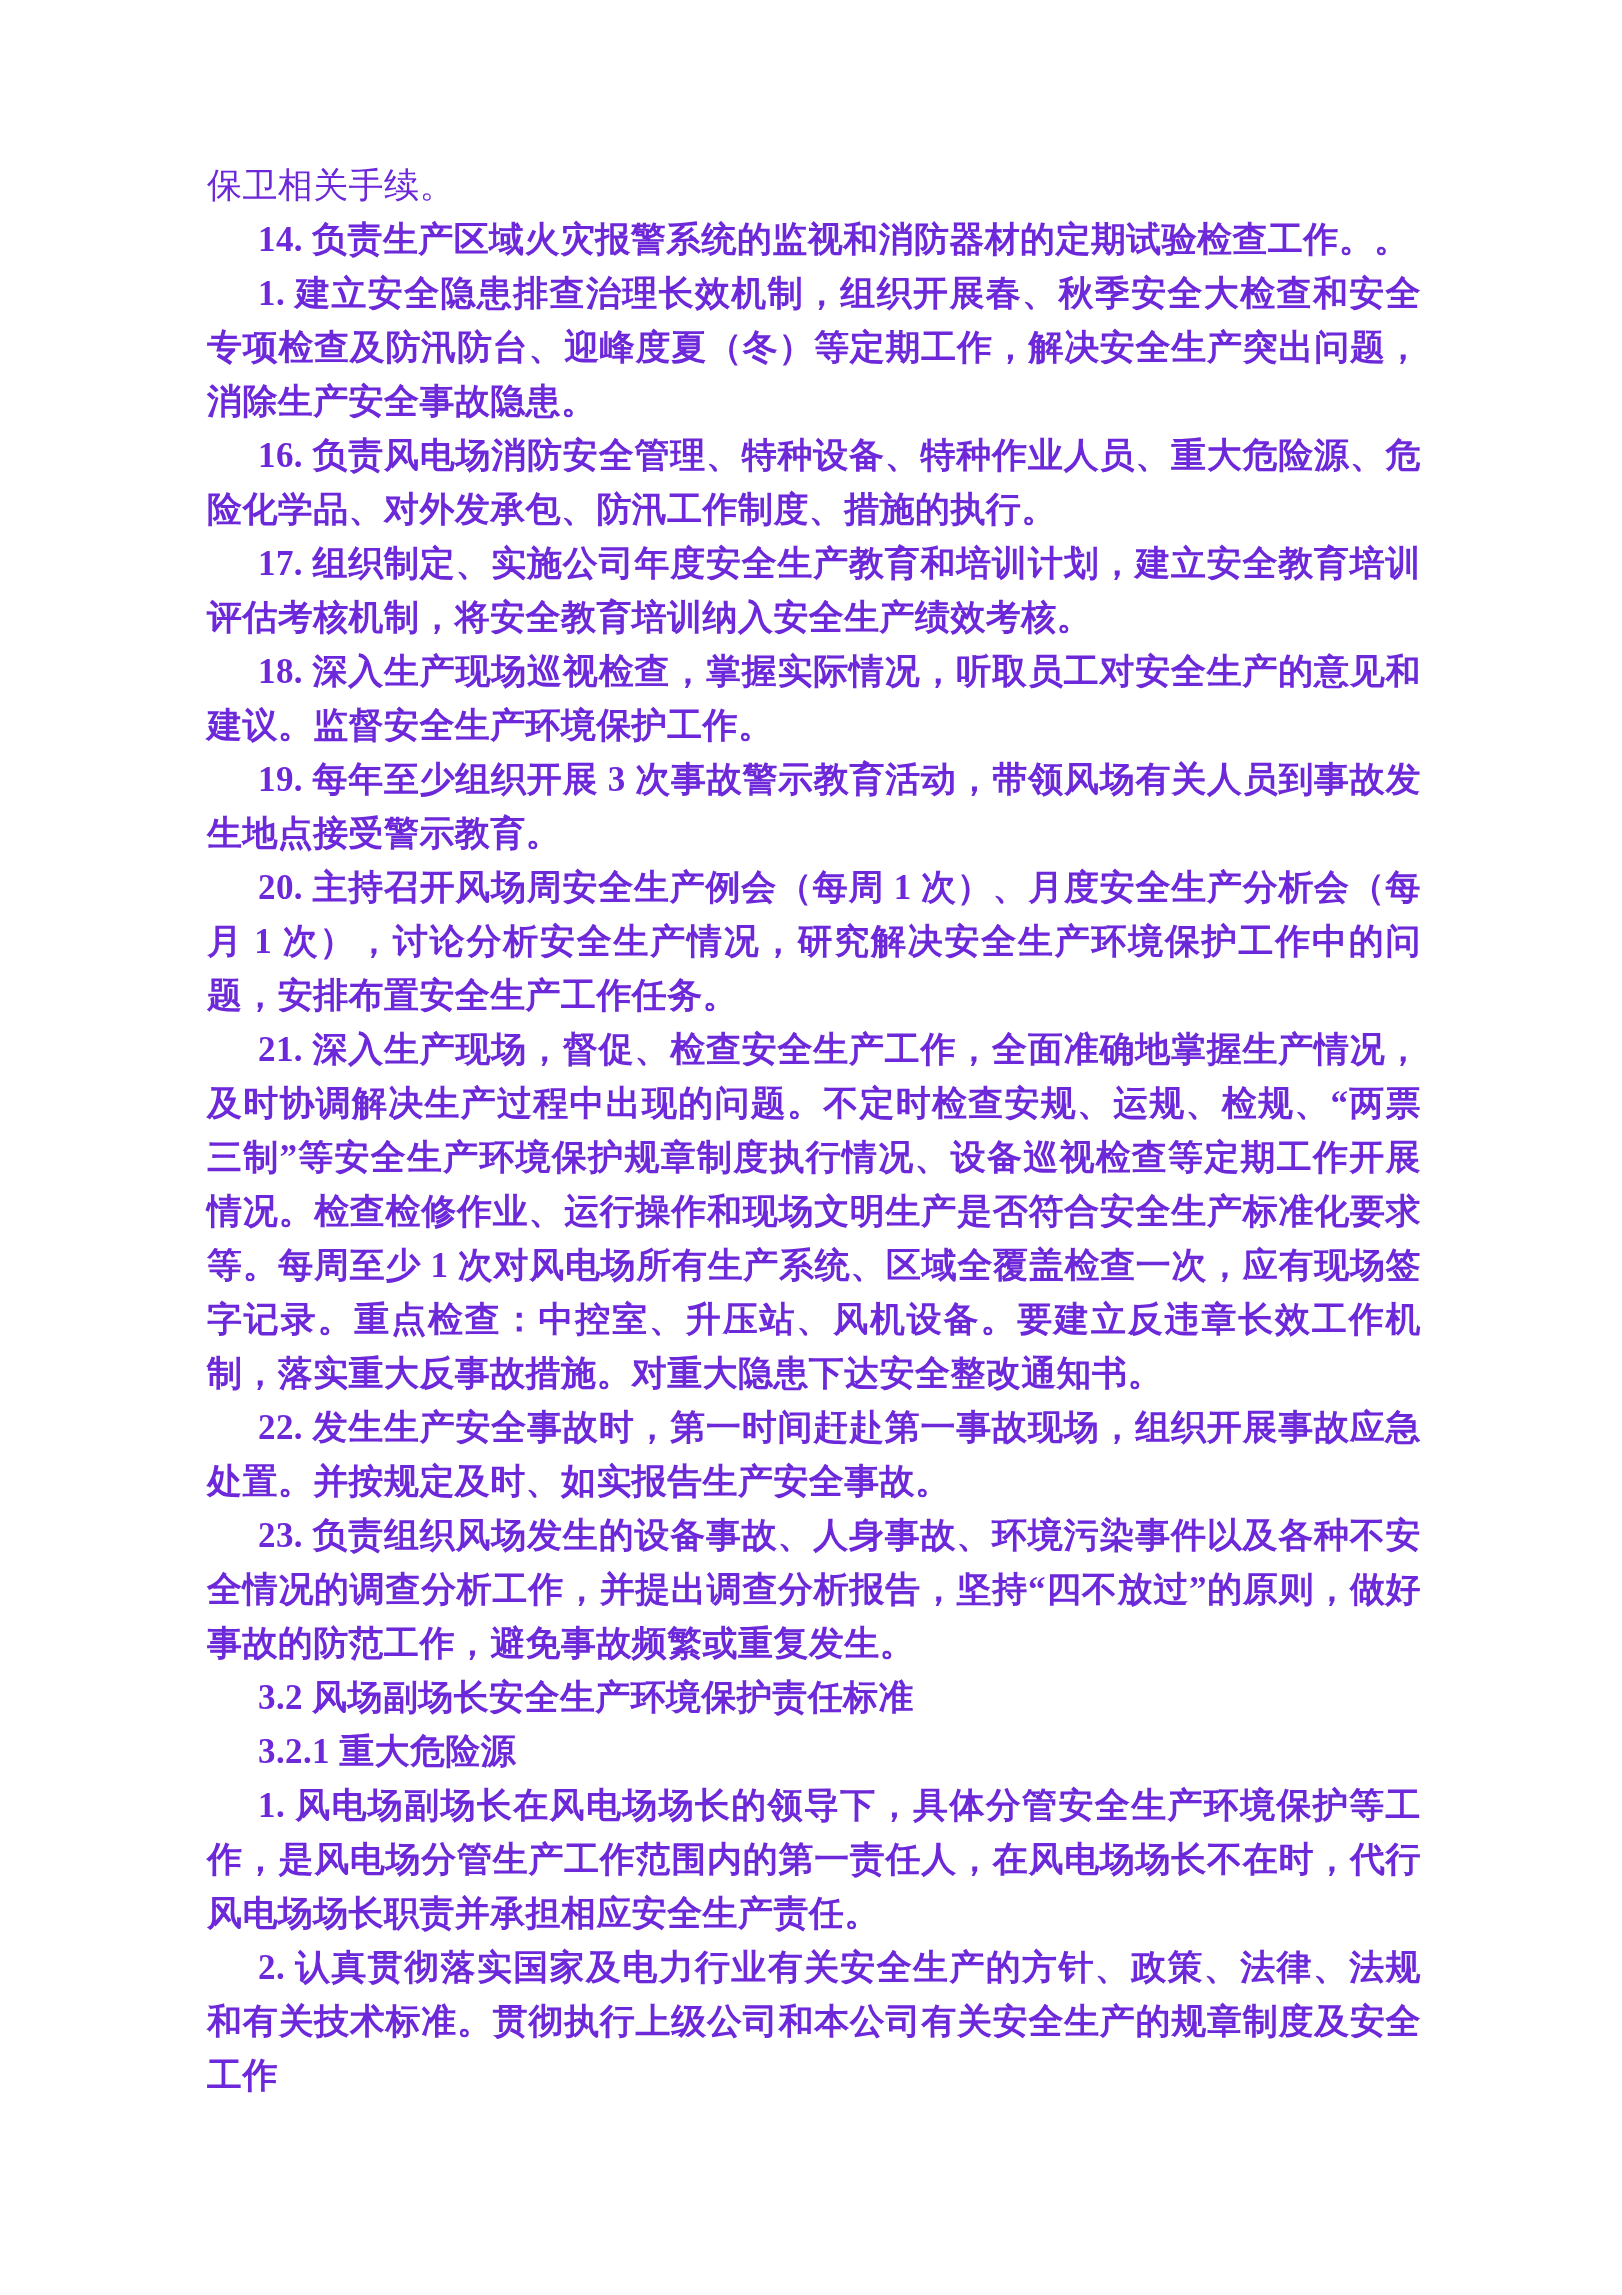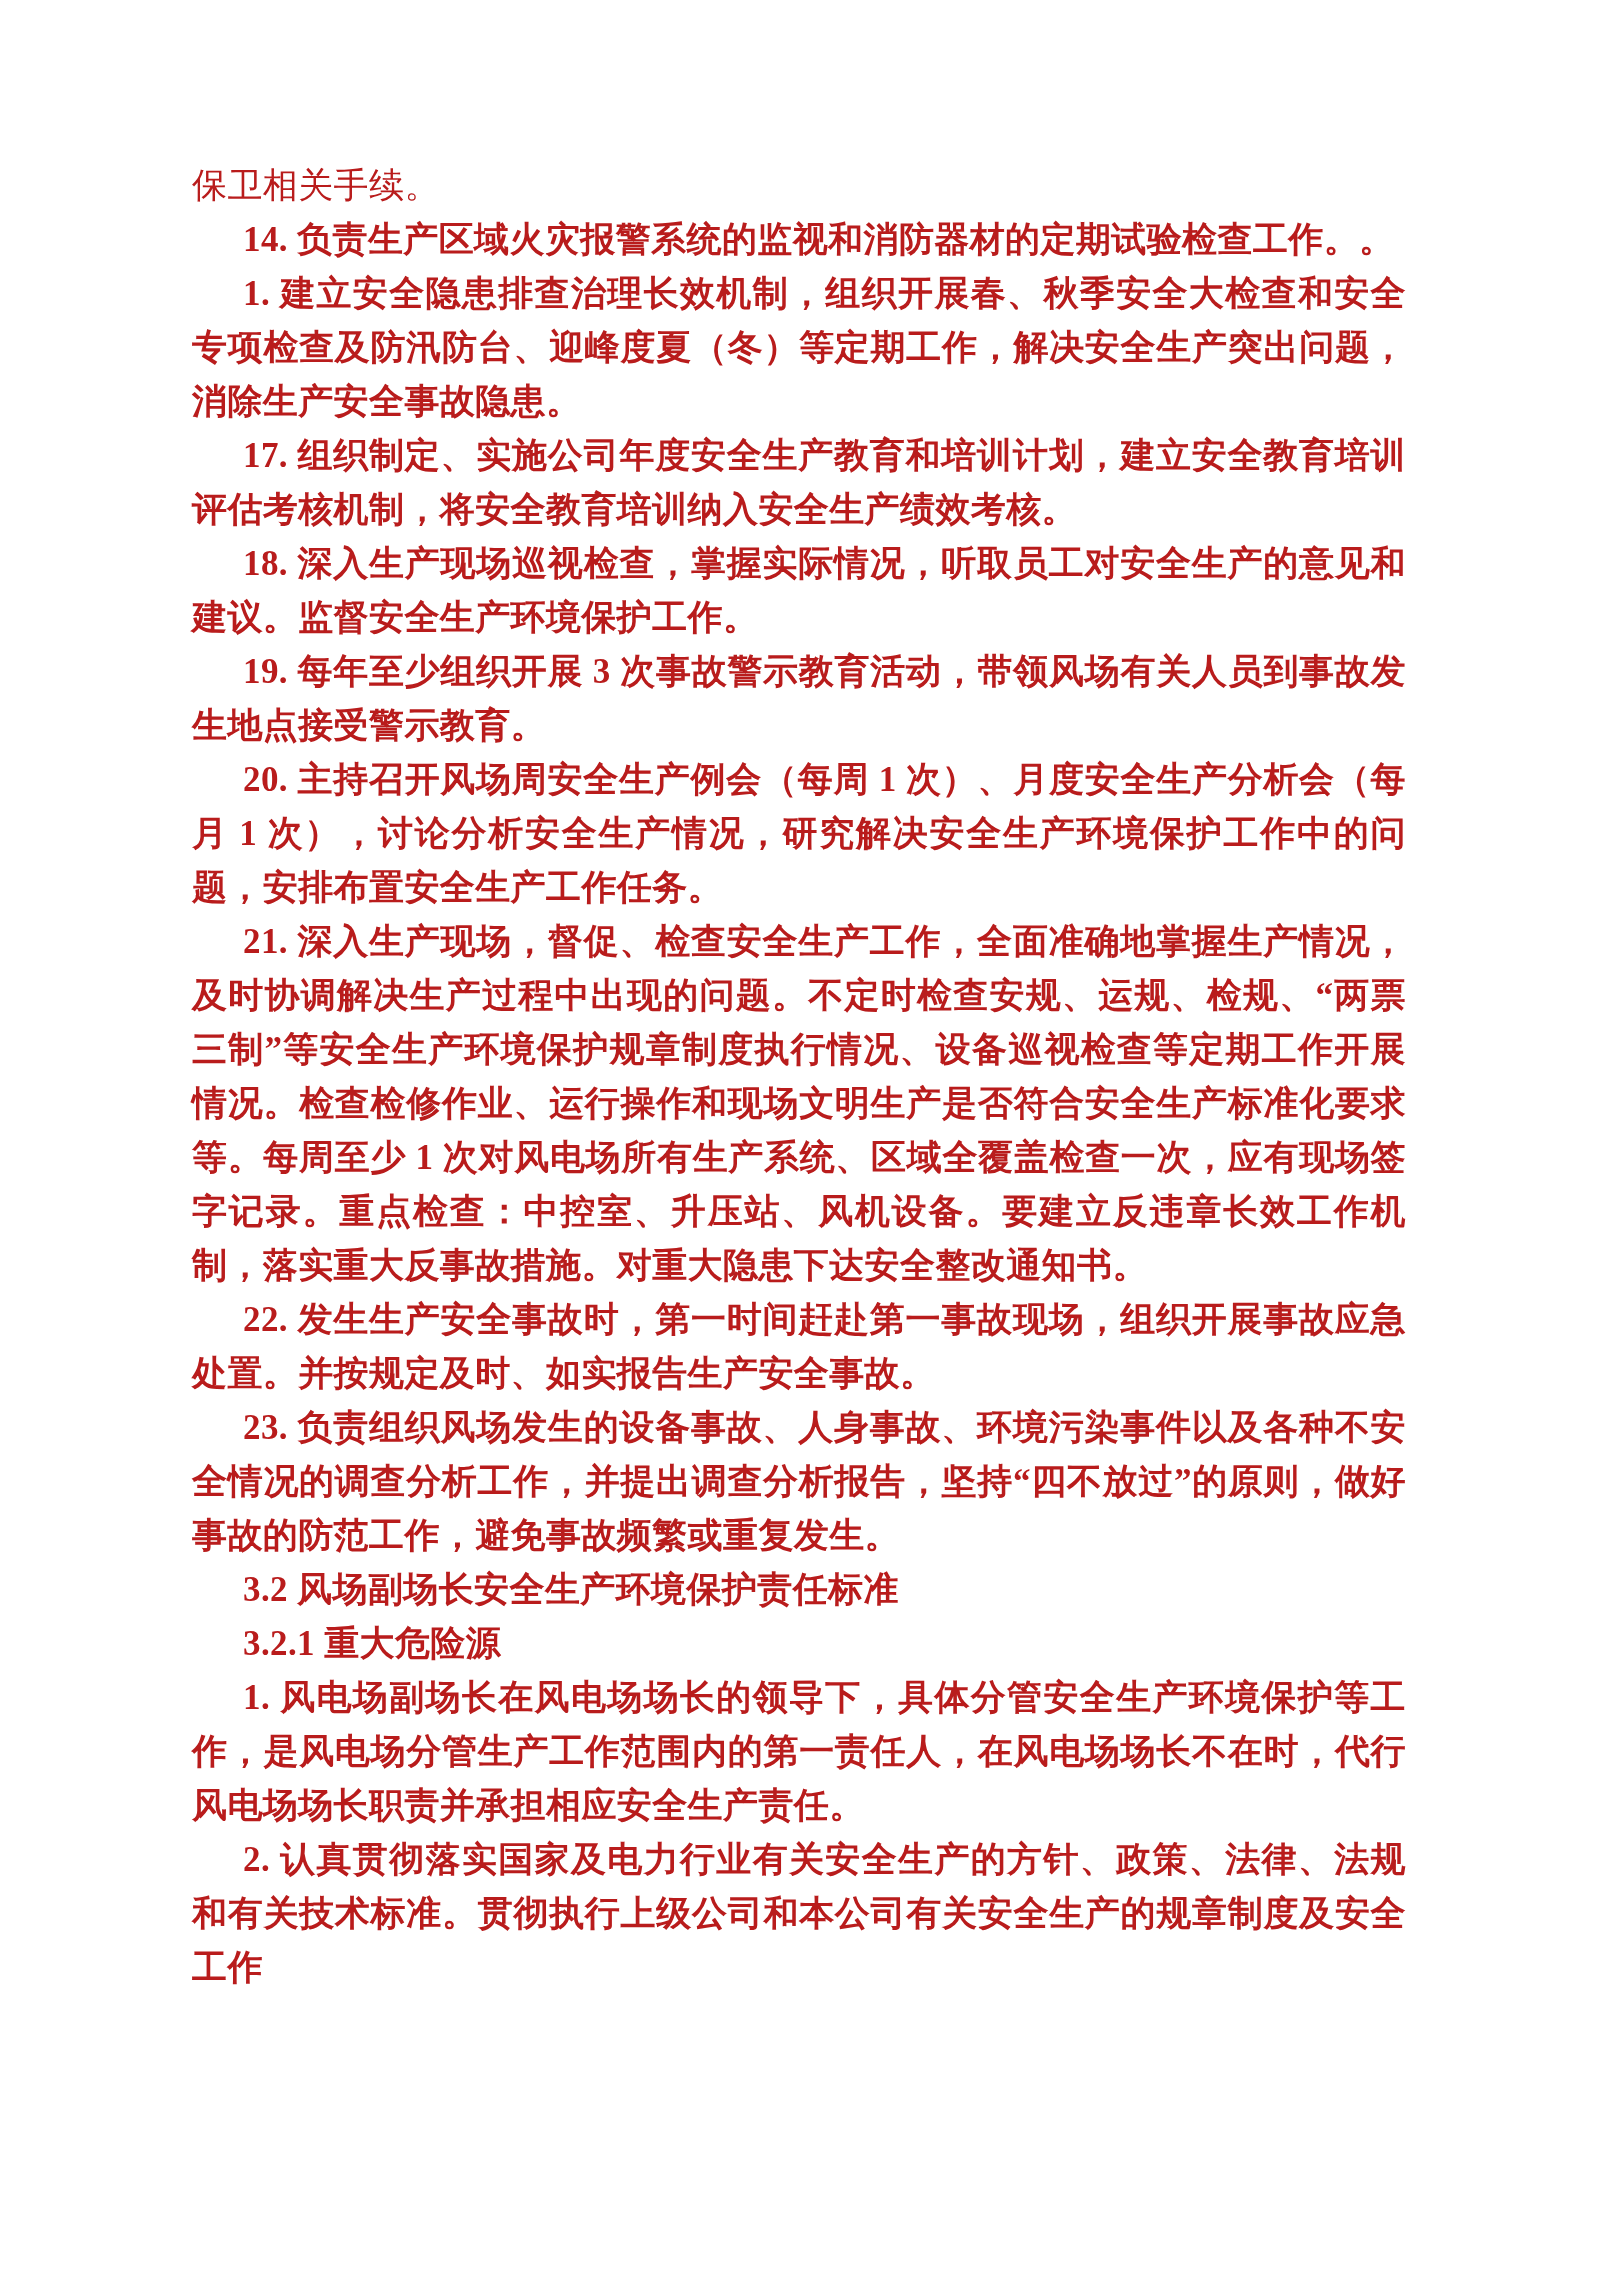--- a/index.html
+++ b/index.html
@@ -11,24 +11,24 @@
     position: relative;
     width: 1623px;
     height: 2295px;
     margin: 0 auto;
     background: #ffffff;
     overflow: hidden;
     font-family: "Liberation Serif", "DejaVu Serif", serif;
   }
   .doc-body {
     position: absolute;
-    left: 192px;
+    left: 207px;
     top: 159px;
     width: 1214px;
-    color: #b91c1c;
+    color: #6d28d9;
     font-size: 35px;
     line-height: 54px;
     text-align: justify;
     text-justify: inter-ideograph;
     letter-spacing: 0.4px;
   }
   .para {
     margin: 0;
     padding: 0;
   }
@@ -41,20 +41,21 @@
   }
 </style>
 </head>
 <body>
 
 <div class="page">
   <div class="doc-body">
       <p class="para">保卫相关手续。</p>
       <p class="para indent">14. 负责生产区域火灾报警系统的监视和消防器材的定期试验检查工作。。</p>
       <p class="para indent">1. 建立安全隐患排查治理长效机制，组织开展春、秋季安全大检查和安全专项检查及防汛防台、迎峰度夏（冬）等定期工作，解决安全生产突出问题，消除生产安全事故隐患。</p>
+      <p class="para indent">16. 负责风电场消防安全管理、特种设备、特种作业人员、重大危险源、危险化学品、对外发承包、防汛工作制度、措施的执行。</p>
       <p class="para indent">17. 组织制定、实施公司年度安全生产教育和培训计划，建立安全教育培训评估考核机制，将安全教育培训纳入安全生产绩效考核。</p>
       <p class="para indent">18. 深入生产现场巡视检查，掌握实际情况，听取员工对安全生产的意见和建议。监督安全生产环境保护工作。</p>
       <p class="para indent">19. 每年至少组织开展 3 次事故警示教育活动，带领风场有关人员到事故发生地点接受警示教育。</p>
       <p class="para indent">20. 主持召开风场周安全生产例会（每周 1 次）、月度安全生产分析会（每月 1 次），讨论分析安全生产情况，研究解决安全生产环境保护工作中的问题，安排布置安全生产工作任务。</p>
       <p class="para indent">21. 深入生产现场，督促、检查安全生产工作，全面准确地掌握生产情况，及时协调解决生产过程中出现的问题。不定时检查安规、运规、检规、“两票三制”等安全生产环境保护规章制度执行情况、设备巡视检查等定期工作开展情况。检查检修作业、运行操作和现场文明生产是否符合安全生产标准化要求等。每周至少 1 次对风电场所有生产系统、区域全覆盖检查一次，应有现场签字记录。重点检查：中控室、升压站、风机设备。要建立反违章长效工作机制，落实重大反事故措施。对重大隐患下达安全整改通知书。</p>
       <p class="para indent">22. 发生生产安全事故时，第一时间赶赴第一事故现场，组织开展事故应急处置。并按规定及时、如实报告生产安全事故。</p>
       <p class="para indent">23. 负责组织风场发生的设备事故、人身事故、环境污染事件以及各种不安全情况的调查分析工作，并提出调查分析报告，坚持“四不放过”的原则，做好事故的防范工作，避免事故频繁或重复发生。</p>
       <p class="para indent bold">3.2 风场副场长安全生产环境保护责任标准</p>
       <p class="para indent bold">3.2.1 重大危险源</p>
       <p class="para indent">1. 风电场副场长在风电场场长的领导下，具体分管安全生产环境保护等工作，是风电场分管生产工作范围内的第一责任人，在风电场场长不在时，代行风电场场长职责并承担相应安全生产责任。</p>

